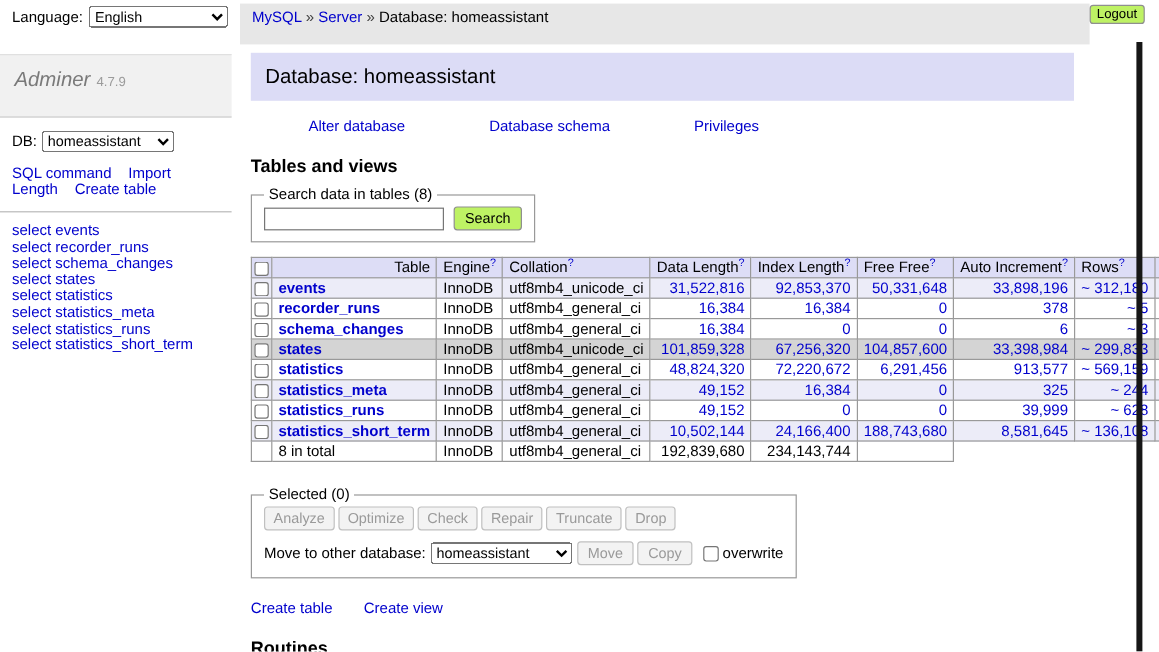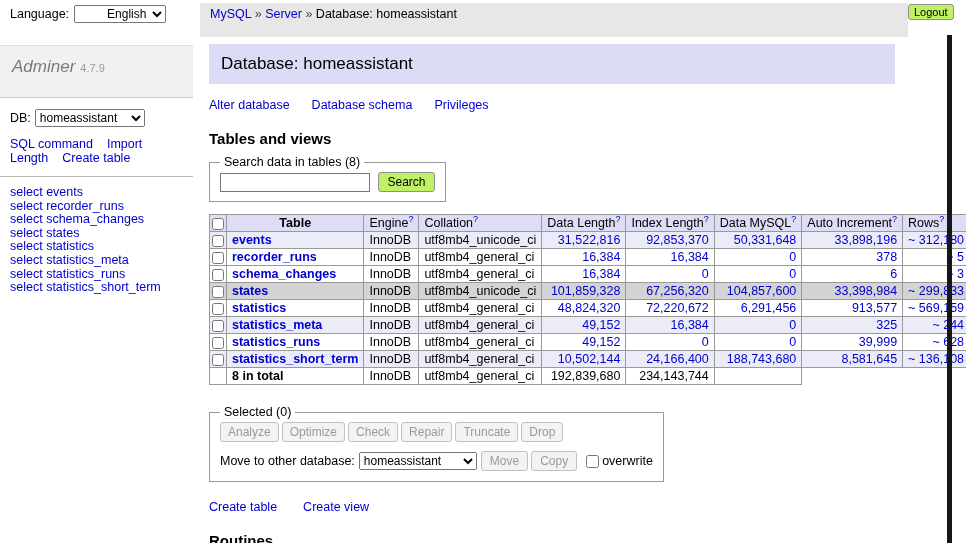--- a/index.html
+++ b/index.html
@@ -12,21 +12,21 @@
   a { color:#0000cc; text-decoration:none; cursor:pointer; }
   select, input, button { font-family:"Liberation Sans","DejaVu Sans",sans-serif; font-size:12px; }
   button {
     padding:2px 8px; border:1px solid #8f8f8f; background:#bef264; border-radius:3px; color:#000;
   }
   button:disabled { color:#9a9a9a; border-color:#c0c0c0; background:#f3f3f3; }
 
   
   .top { display:flex; align-items:flex-start; height:28px; }
   .lang { width:200px; flex:none; padding:5px 0 0 10px; }
-  .lang select { width:92px; margin-left:5px;padding-left:28px; }
+  .lang select { width:116px; margin-left:5px; }
   .breadcrumb {
     flex:none; width:708px; margin-top:3px; height:34px;
     background:#e7e7e7; padding:4px 10px; white-space:nowrap; overflow:hidden;
   }
   .breadcrumb a { color:#0000cc; }
   .breadcrumb .sep { color:#444; }
   .logout-wrap { margin-left:auto; padding:4px 18px 0 0; }
   .logout-wrap button { font-size:11px; padding:1px 5px; }
 
   
@@ -46,49 +46,49 @@
   .side-actions a { margin-right:14px; }
   .side-tables { padding:9px 10px; }
   .side-tables a { display:block; line-height:13.6px; }
 
   .main { flex:none; width:716px; padding:0 14px 0 16px; }
   h2.page-title {
     margin:12px 0 0; background:#dcdcf6; padding:10px 12px;
     font-size:17px; font-weight:normal;
   }
   .db-actions { margin-top:14px; }
-  .db-actions a { margin-right:22px; }
+  .db-actions a { margin-right:22px;margin-left:48px; }
   h3 { font-size:15px; font-weight:bold; margin:18px 0 0; }
 
   fieldset { display:inline-block; border:1px solid #999; margin:8px 0 0; padding:3px 10px 9px; }
   legend { padding:0 4px; }
   .search-fs input[type=text] { width:150px; height:19px; border:1px solid #767676; padding:1px 4px; margin-right:5px; }
 
   
   table.tables { border-collapse:collapse; margin-top:12px; }
   .tables th, .tables td { border:1px solid #999; padding:1px 5px; height:15px; white-space:nowrap; }
   .tables thead th { background:#ddddf6; font-weight:normal; text-align:left; }
-  .tables thead th.col-table { font-weight:bold; text-align:center;margin-top:24px; }
+  .tables thead th.col-table { font-weight:normal; text-align:right;margin-top:24px; }
   .tables th:nth-child(1){ width:20px; text-align:center; padding:1px 2px;}
   .tables th:nth-child(2){ width:120px; }
   .tables th:nth-child(3){ width:48px; }
   .tables th:nth-child(4){ width:98px; }
   .tables th:nth-child(5){ width:70px; }
   .tables th:nth-child(6){ width:72px;margin-left:36px; }
   .tables th:nth-child(7){ width:62px; }
   .tables th:nth-child(8){ width:78px; }
   .tables th:nth-child(9){ width:56px; }
   .tables th:nth-child(10){ width:54px; }
   .tables td.col-check { text-align:center; padding:1px 2px; }
   .tables td.num { text-align:right; }
   .tables td.num a { color:#0000cc; }
   .tables a.tname { font-weight:bold; }
   .tables tr.tint td { background:#ececf8; }
   .tables tr.gray td { background:#d4d4d4; }
-  .tables tr.total .tname-total { font-weight:bold; }
+  .tables tr.total .tname-total { font-weight:normal; }
   .tables input[type=checkbox] { margin:0; width:12px; height:12px; vertical-align:middle; }
   sup.help { font-size:9px; line-height:0; }
   sup.help a { color:#0000cc; }
 
   
   .selected-fs { margin-top:20px; padding:3px 10px 10px; }
   .bulk-row button { margin-right:3px; padding:2px 7px; }
   .move-row { margin-top:9px; }
   .move-row select { width:118px; margin:0 4px; }
   .move-row button { margin-right:3px; }
@@ -153,21 +153,21 @@
 
     <table class="tables">
       <thead>
         <tr>
             <th><input type="checkbox" style=""></th>
             <th class="col-table"><span>Table</span></th>
             <th><span>Engine</span><sup class="help"><a>?</a></sup></th>
             <th><span>Collation</span><sup class="help"><a>?</a></sup></th>
             <th><span>Data Length</span><sup class="help"><a>?</a></sup></th>
             <th><span>Index Length</span><sup class="help"><a>?</a></sup></th>
-            <th><span>Data MySQL</span><sup class="help"><a>?</a></sup></th>
+            <th><span>Free Free</span><sup class="help"><a>?</a></sup></th>
             <th><span>Auto Increment</span><sup class="help"><a>?</a></sup></th>
             <th><span>Rows</span><sup class="help"><a>?</a></sup></th>
             <th></th>
           </tr>
       </thead>
       <tbody>
           <tr class="tint">
             <td class="col-check"><input type="checkbox" style=""></td>
             <td><a class="tname">events</a></td>
             <td>InnoDB</td>

